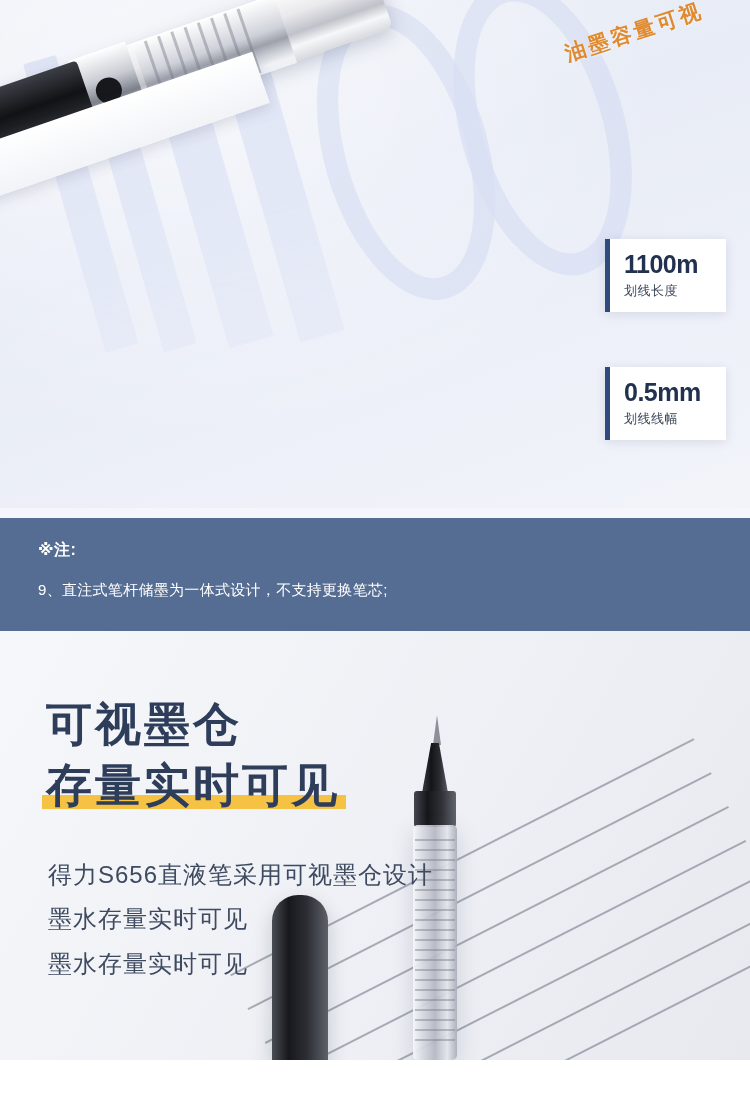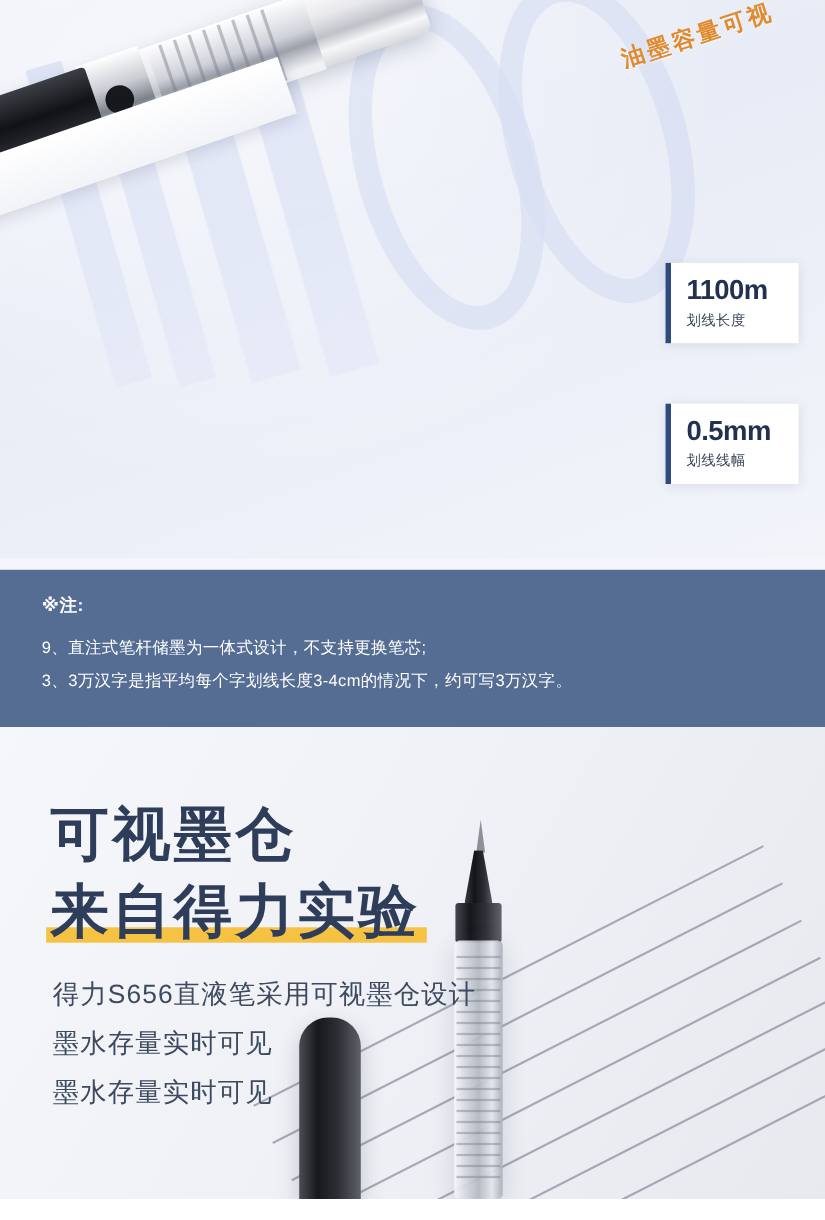--- a/index.html
+++ b/index.html
@@ -216,21 +216,21 @@
     height: 2px;
     background: #6c7280;
   }
   .tank-head {
     position: absolute;
     left: 46px;
     top: 64px;
     z-index: 3;
   }
   .tank-h1 {
-    font-size: 53px;
+    font-size: 46px;
     font-weight: 700;
     color: #2e3d59;
     letter-spacing: 3px;
     line-height: 1.28;
   }
   .tank-h2-wrap {
     position: relative;
     display: inline-block;
     margin-top: 2px;
   }
@@ -365,39 +365,38 @@
       <div class="badge-num">0.5mm</div>
       <div class="badge-label">划线线幅</div>
     </div>
   </div>
 
   <div class="note-gap"></div>
 
   <div class="note">
     <div class="note-title">※注:</div>
     <div class="note-item">9、直注式笔杆储墨为一体式设计，不支持更换笔芯;</div>
-    <div class="note-item">3、3万汉字是指平均每个字划线长度3-4cm的情况下，约可写3万汉字。</div>
   </div>
 
   <div class="tank">
     <div class="tank-lines">
       <div class="tank-line" style="top:40px;"></div>
       <div class="tank-line" style="top:78px;"></div>
       <div class="tank-line" style="top:116px;"></div>
       <div class="tank-line" style="top:154px;"></div>
       <div class="tank-line" style="top:192px;"></div>
       <div class="tank-line" style="top:230px;"></div>
       <div class="tank-line" style="top:268px;"></div>
     </div>
 
     <div class="tank-head">
       <div class="tank-h1">可视墨仓</div>
       <div class="tank-h2-wrap">
         <span class="tank-h2-underline"></span>
-        <div class="tank-h1">来自得力实验</div>
+        <div class="tank-h1">存量实时可见</div>
       </div>
     </div>
 
     <div class="tank-sub">
       <div>得力S656直液笔采用可视墨仓设计</div>
       <div>墨水存量实时可见</div>
       <div>墨水存量实时可见</div>
     </div>
 
     <div class="tank-cap"></div>

